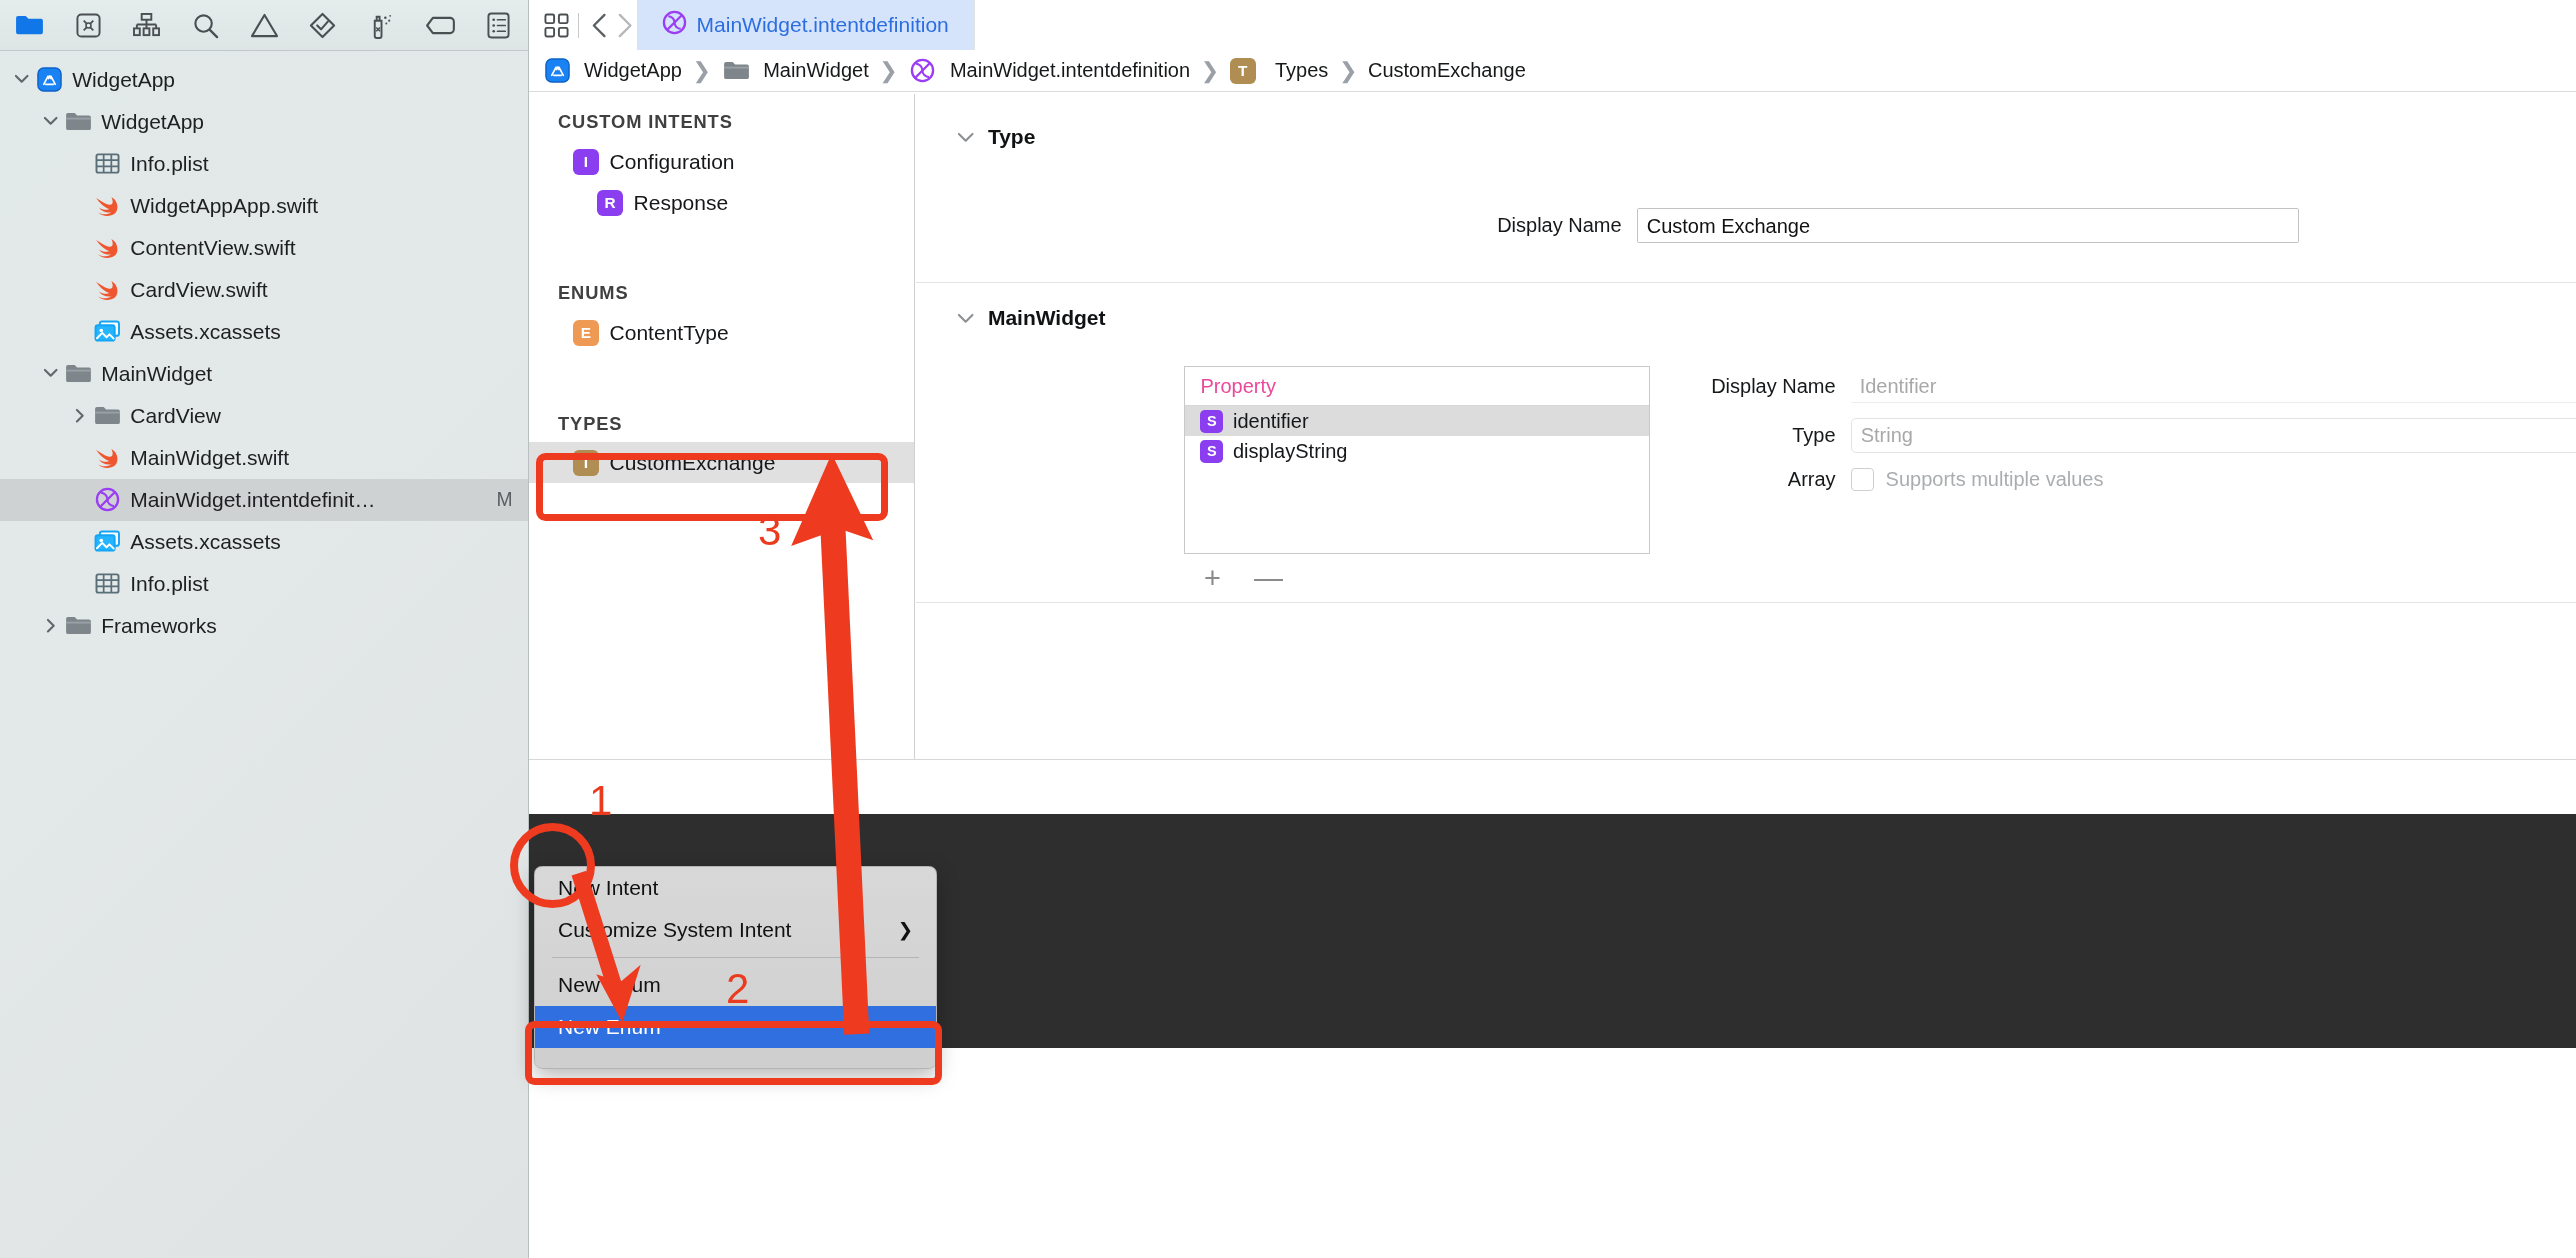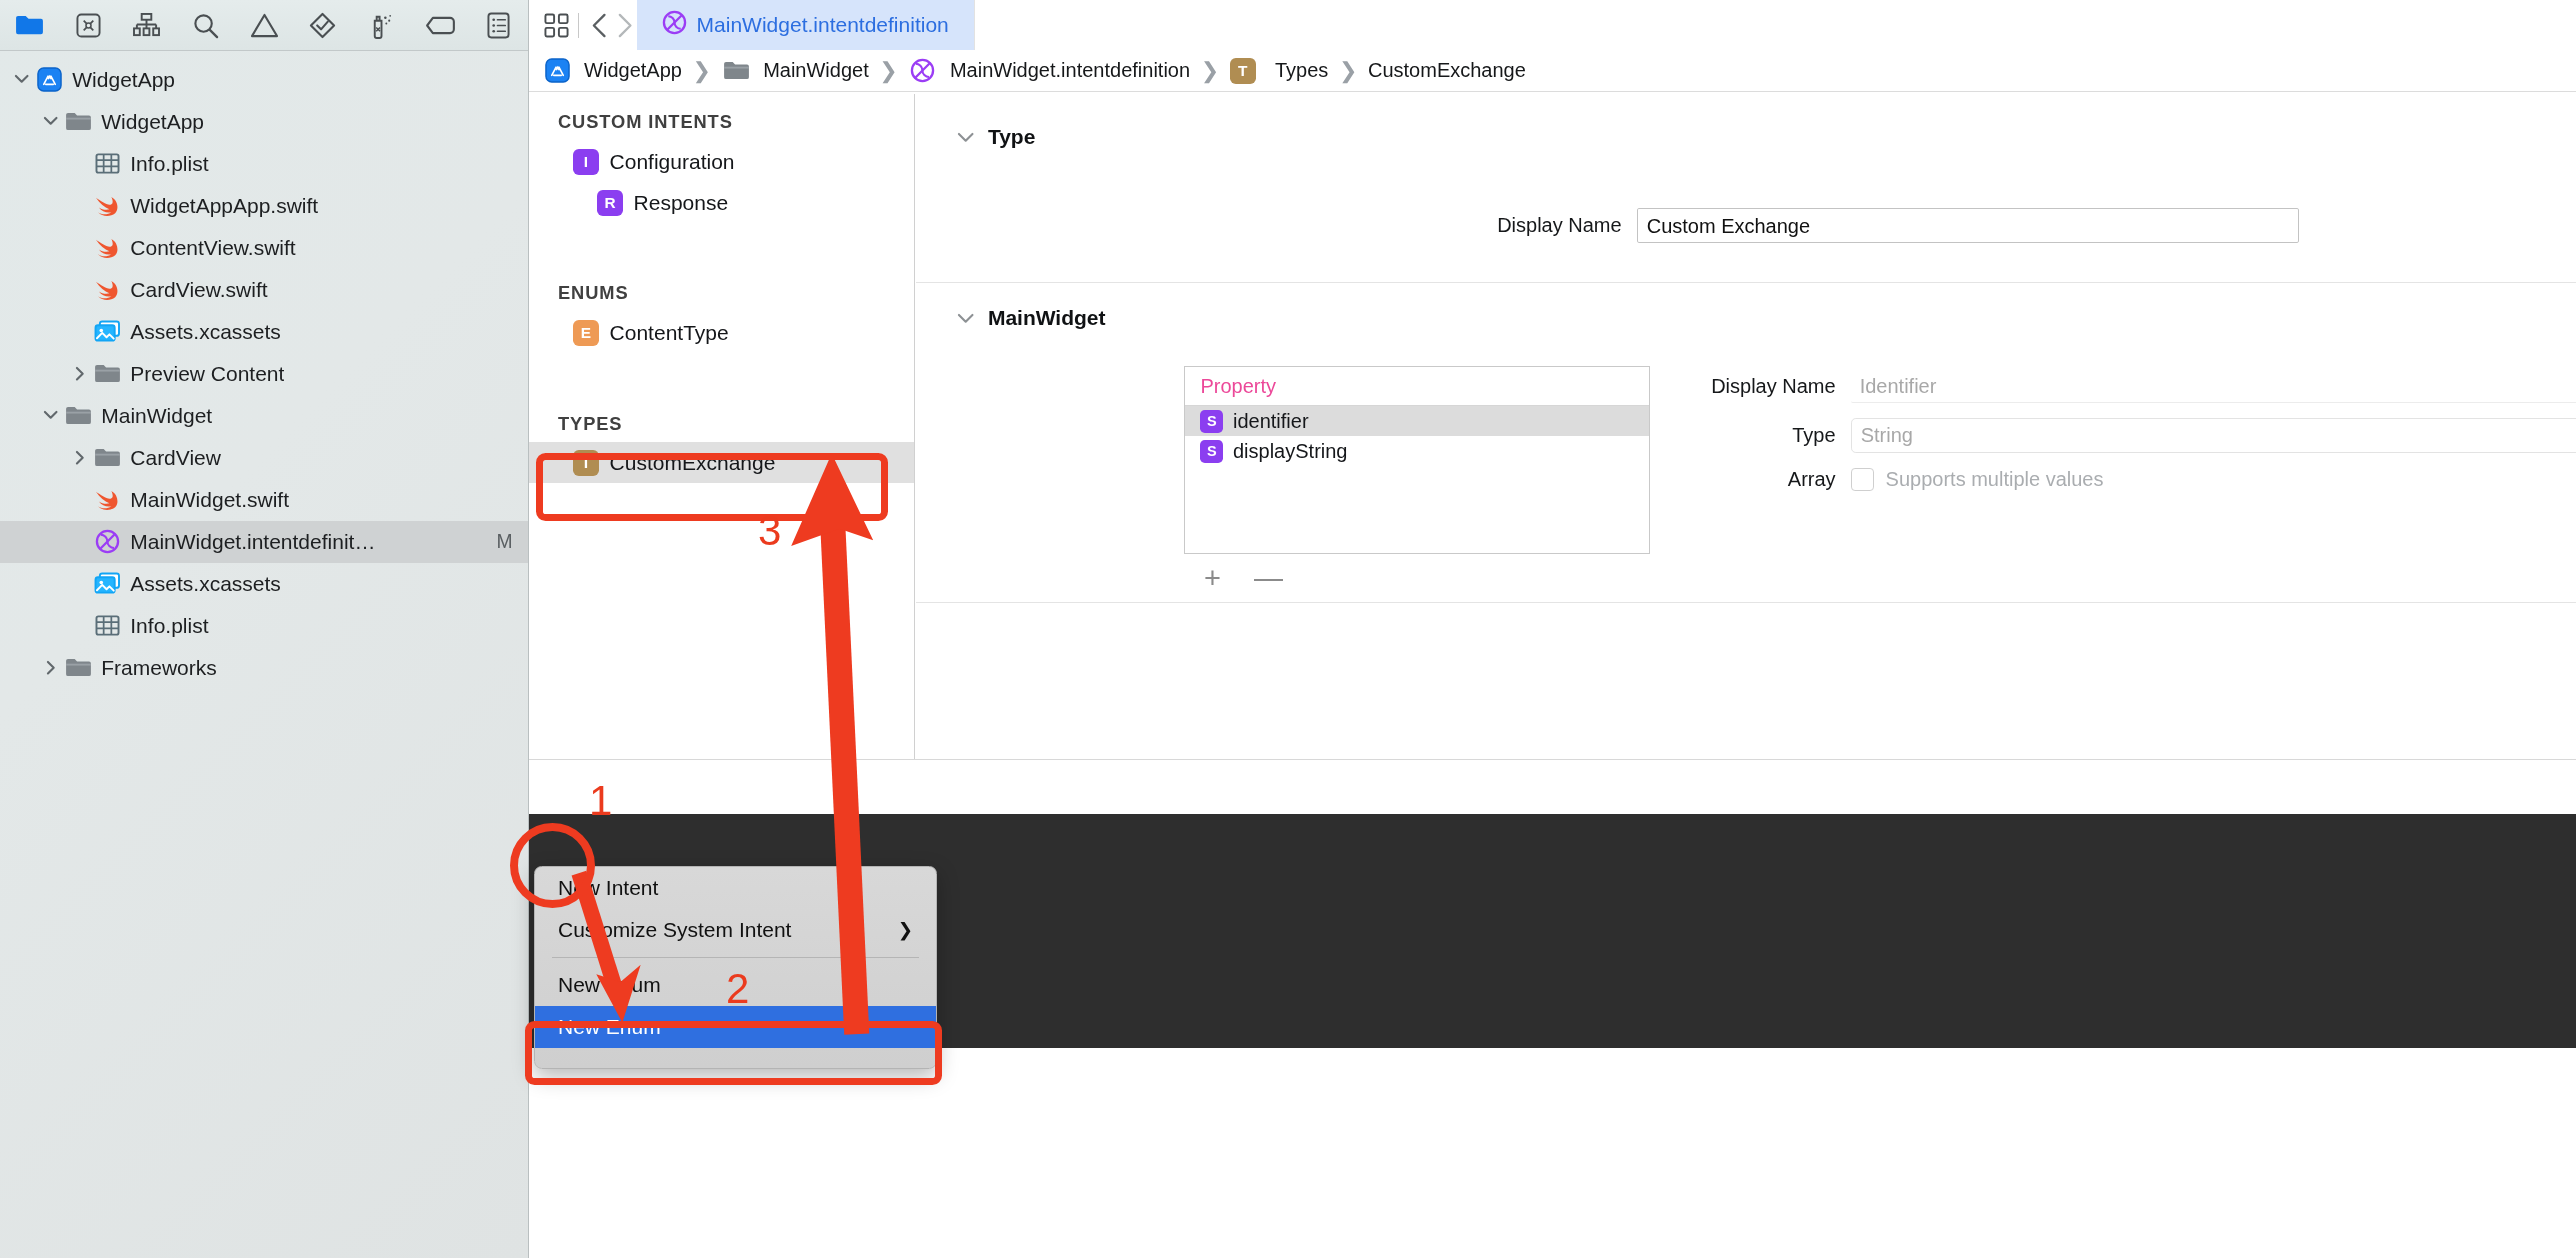--- a/index.html
+++ b/index.html
@@ -349,35 +349,20 @@
         <span class="tw"></span>
         <span class="ico">
           <svg width="27" height="23" viewBox="0 0 28 24">
             <rect x="6" y="1.5" width="20" height="15" rx="2.5" fill="#fff" stroke="#12a5f5" stroke-width="2"></rect>
             <rect x="1.5" y="5.5" width="20" height="16" rx="2.5" fill="#25b5ff" stroke="#12a5f5" stroke-width="2"></rect>
             <circle cx="7.5" cy="11" r="1.9" fill="#fff"></circle>
             <path d="M3 19l5.5-5.5L13 18l3-3 4.5 4.5" fill="none" stroke="#fff" stroke-width="2" stroke-linecap="round" stroke-linejoin="round"></path>
           </svg>
         </span>
         <span class="lbl">Assets.xcassets</span>
-      </div>
-      <div class="row">
-        <span style="display: inline-block; width: 58px;"></span>
-        <span class="tw">
-          <svg width="10.6" height="15.4" viewBox="0 0 11 16">
-            <path d="M2 2l6 6-6 6" fill="none" stroke="#61686c" stroke-width="2.2" stroke-linecap="round" stroke-linejoin="round"></path>
-          </svg>
-        </span>
-        <span class="ico">
-          <svg width="27" height="21" viewBox="0 0 28 22">
-            <path d="M1 4a2 2 0 0 1 2-2h7l2.5 2.8H25a2 2 0 0 1 2 2V18a2 2 0 0 1-2 2H3a2 2 0 0 1-2-2z" fill="#7f868b"></path>
-            <path d="M1 7h26v2H1z" fill="#9aa1a6"></path>
-          </svg>
-        </span>
-        <span class="lbl">Preview Content</span>
       </div>
       <div class="row">
         <span style="display: inline-block; width: 29px;"></span>
         <span class="tw">
           <svg width="15.4" height="10.6" viewBox="0 0 16 11">
             <path d="M2 2l6 6 6-6" fill="none" stroke="#61686c" stroke-width="2.2" stroke-linecap="round" stroke-linejoin="round"></path>
           </svg>
         </span>
         <span class="ico">
           <svg width="27" height="21" viewBox="0 0 28 22">

